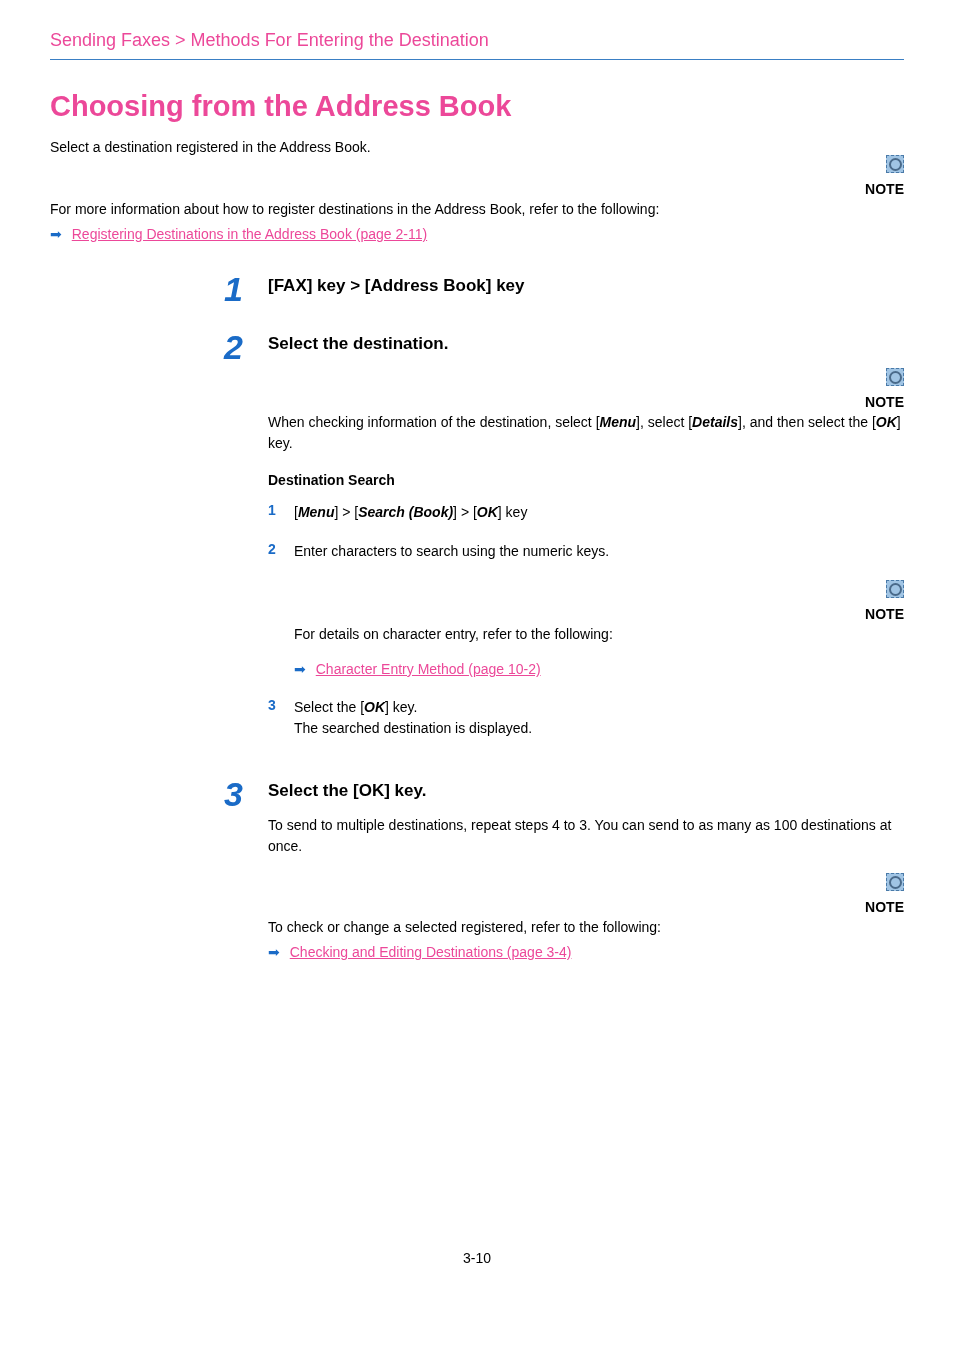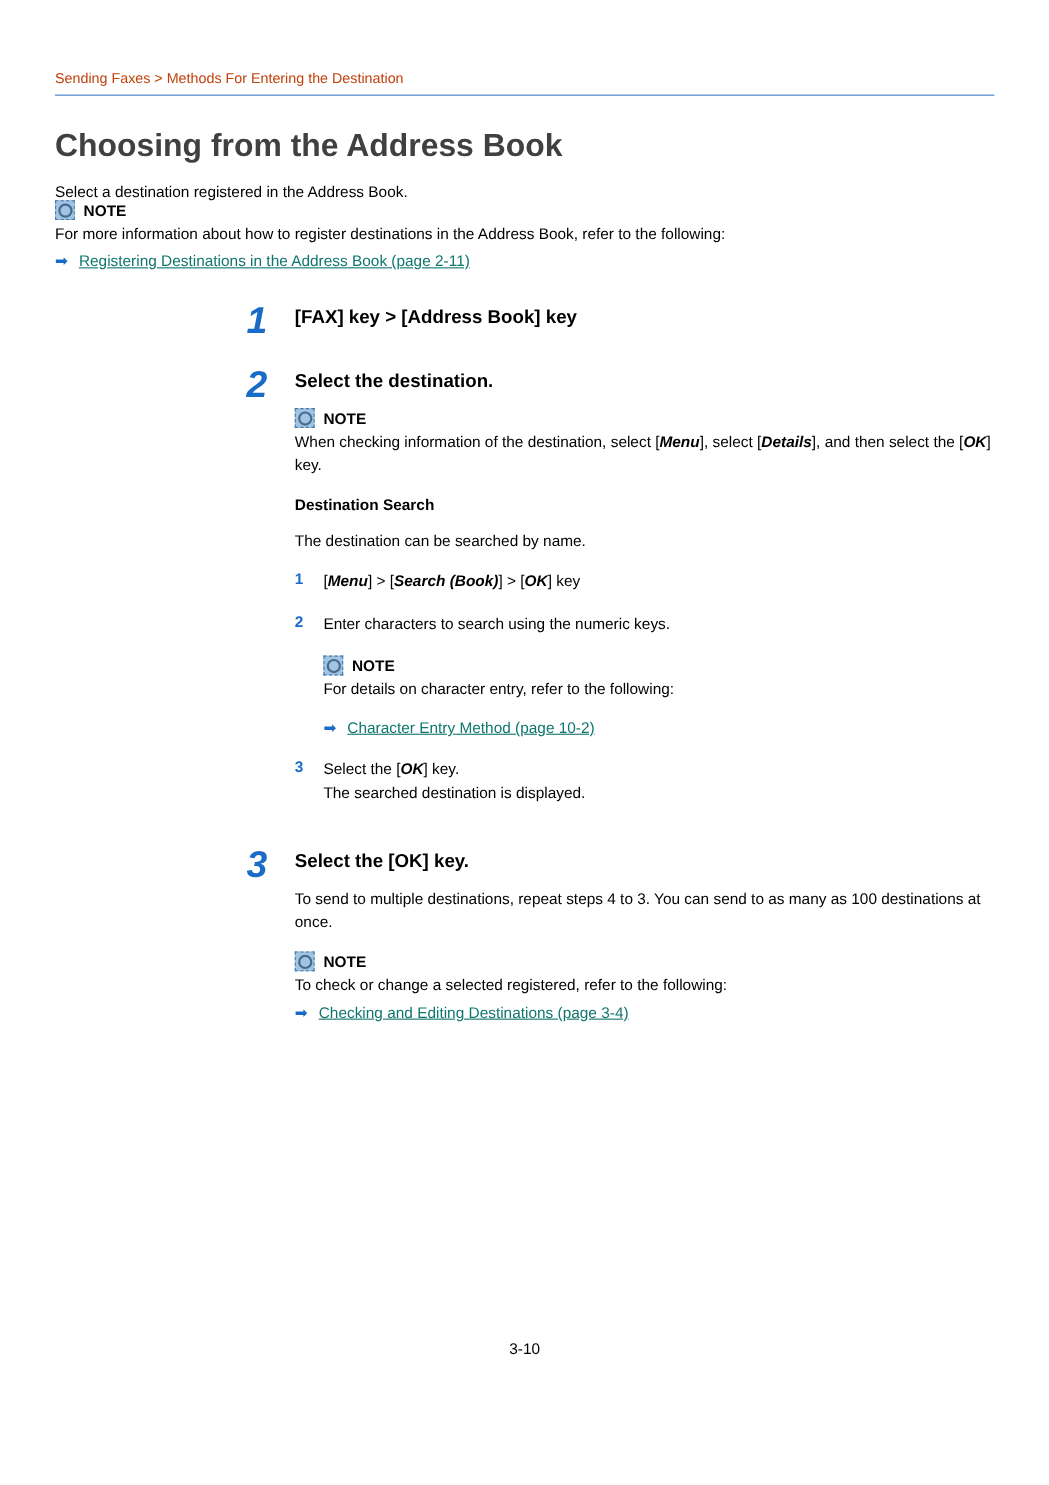--- a/index.html
+++ b/index.html
@@ -8,45 +8,45 @@
       box-sizing: border-box;
     }
     body {
       font-family: Arial, Helvetica, sans-serif;
       background: #fff;
       width: 954px;
       padding: 30px 50px 40px 50px;
       color: #000;
     }
     .breadcrumb {
-      font-size: 13px;
-      color: #c2410c;
+      font-size: 18px;
+      color: #ec4899;
       margin-bottom: 8px;
-      margin-top: 33px;
     }
     .hr-line {
       border: none;
       border-top: 1.5px solid #3a7fc4;
       margin-bottom: 30px;
     }
     .main-title {
-      color: #404040;
+      color: #ec4899;
       font-size: 29px;
       font-weight: bold;
       margin-bottom: 16px;
     }
     .intro-text {
       font-size: 14px;
       margin-bottom: 0;
     }
     .note-header {
       display: flex;
-      align-items: center;
+      align-items: flex-end;
       gap: 8px;
       margin-bottom: 2px;
+      flex-direction: column;
     }
     .note-icon {
       width: 18px;
       height: 18px;
       background: #a0c4e4;
       border: 1px dashed #4a7aa8;
       display: inline-flex;
       align-items: center;
       justify-content: center;
       position: relative;
@@ -73,21 +73,21 @@
       align-items: center;
       gap: 10px;
       margin-top: 6px;
       margin-bottom: 30px;
     }
     .arrow-icon {
       color: #1a6bc7;
       font-size: 14px;
     }
     .link-text {
-      color: #0f766e;
+      color: #ec4899;
       text-decoration: underline;
       font-size: 14px;
     }
     .step-row {
       display: flex;
       gap: 18px;
       margin-bottom: 20px;
     }
     .step-number {
       color: #1a6bc7;
@@ -194,21 +194,20 @@
         <div class="note-header">
           <span class="note-icon"></span>
           <span class="note-label">NOTE</span>
         </div>
         <p class="note-text">
           <span>When checking information of the destination, select [</span><b>Menu</b><span>], select [</span><b>Details</b><span>], and then select the [</span><b>OK</b><span>] key.</span>
         </p>
       </div>
 
       <div class="sub-heading">Destination Search</div>
-      <p class="sub-text">The destination can be searched by name.</p>
 
       <div class="numbered-item">
         <span class="num-label">1</span>
         <span class="num-content">
           <span>[</span><b>Menu</b><span>] &gt; [</span><b>Search (Book)</b><span>] &gt; [</span><b>OK</b><span>] key</span>
         </span>
       </div>
 
       <div class="numbered-item">
         <span class="num-label">2</span>

